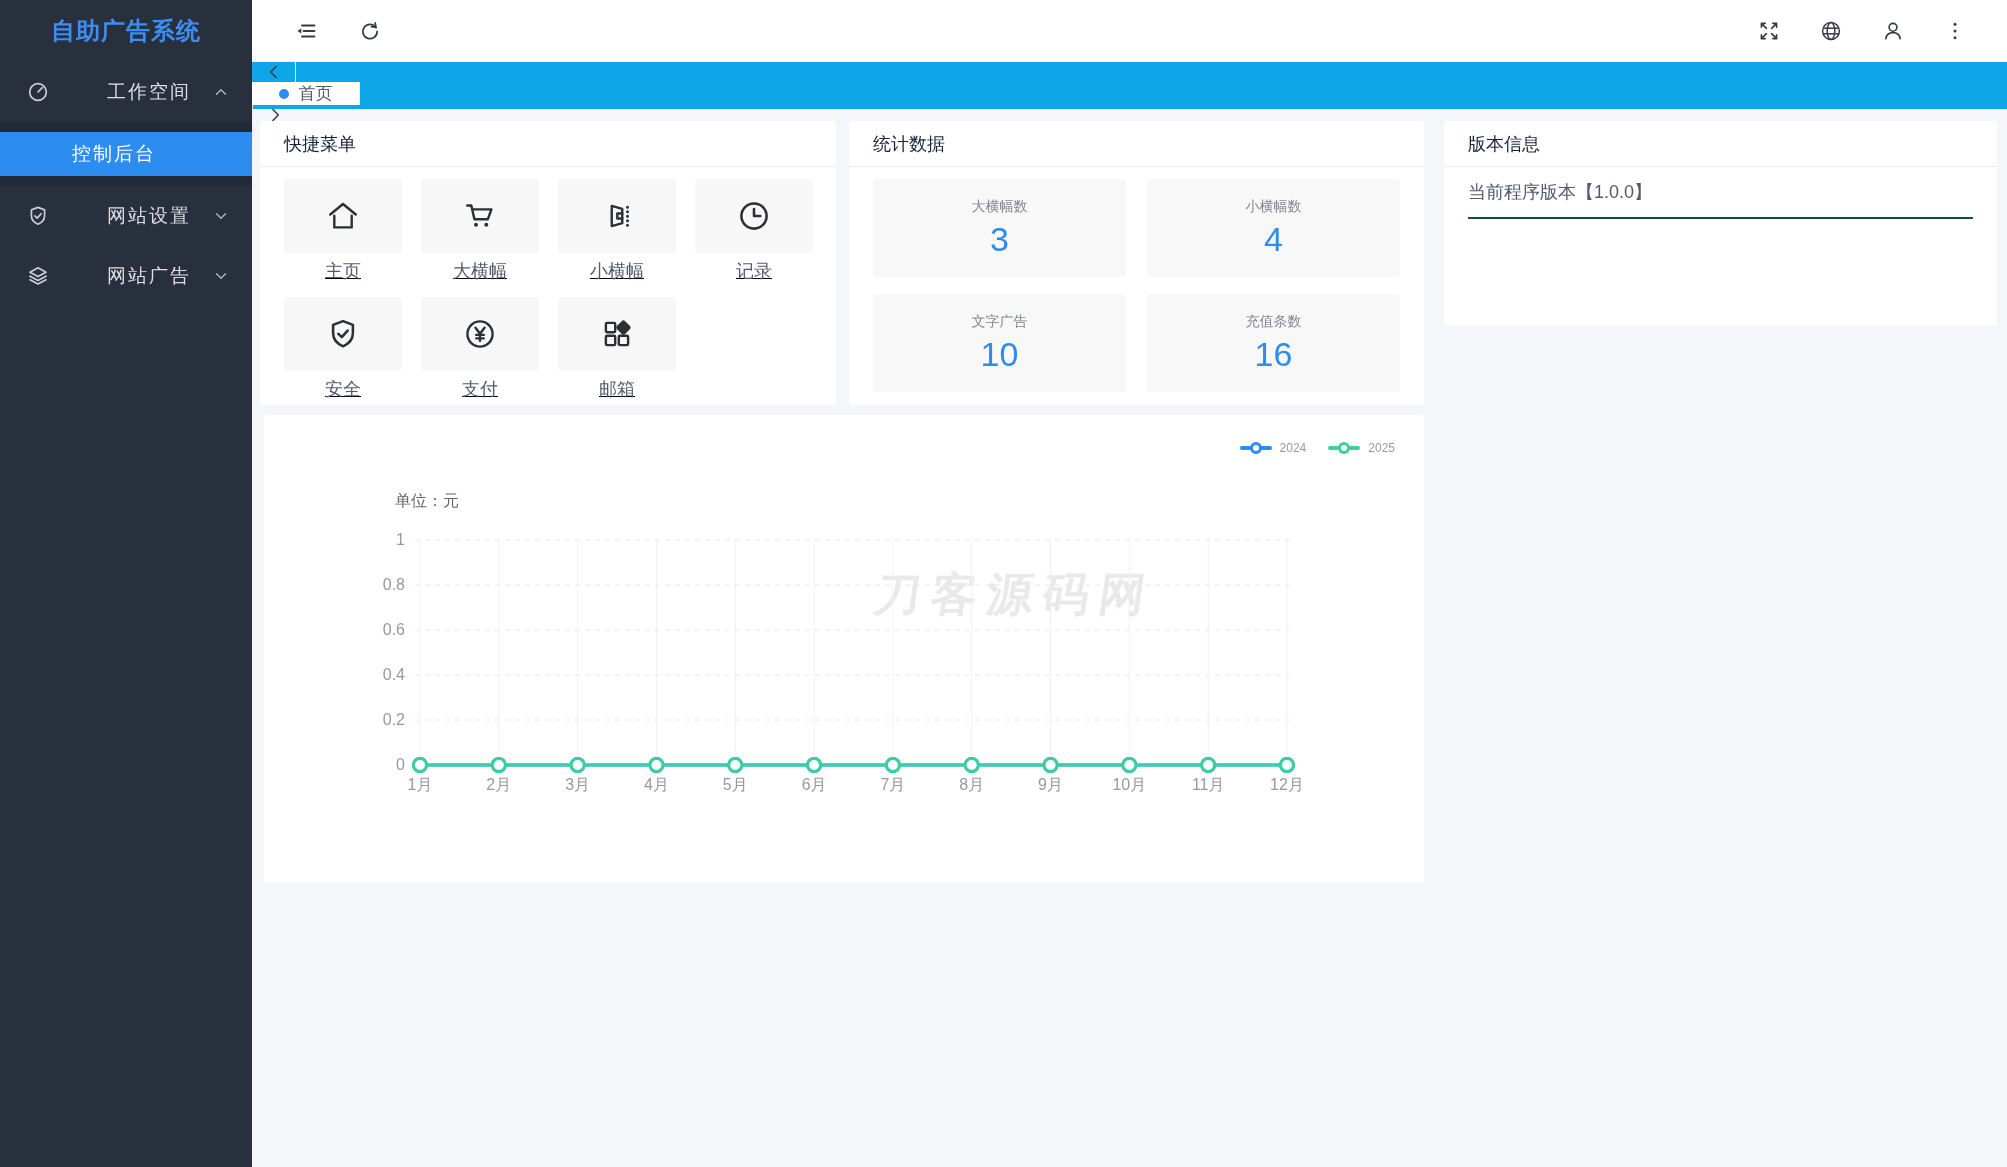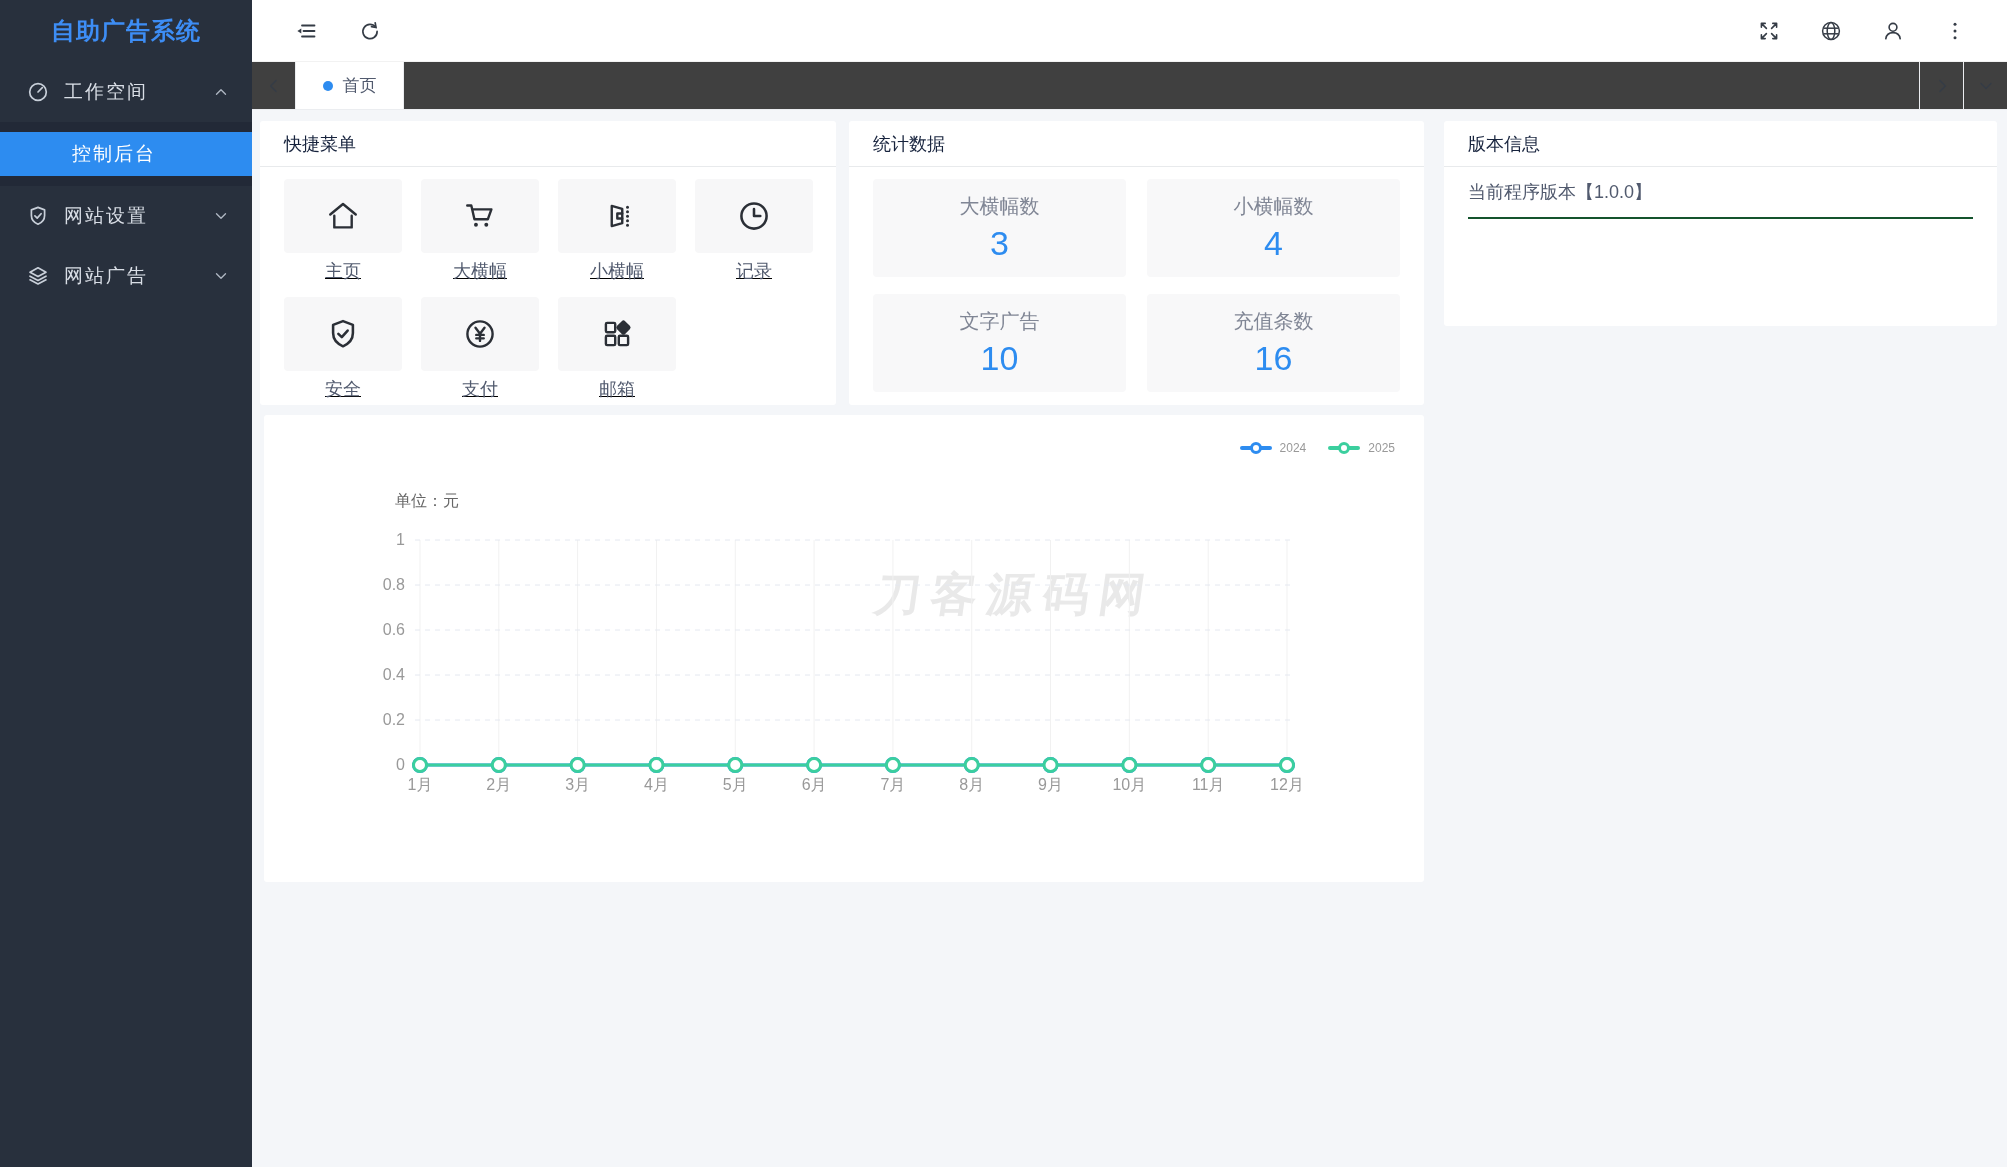--- a/index.html
+++ b/index.html
@@ -6,37 +6,37 @@
   body { font-family:"Liberation Sans", sans-serif; background:#fff; }
   .screen { position:relative; width:2007px; height:1167px; background:#f4f6f9; overflow:hidden; }
 
   
   .sidebar { position:absolute; left:0; top:0; width:252px; height:1167px; background:#28303d; z-index:5; }
   .logo { height:62px; display:flex; align-items:center; justify-content:center;
           font-size:24px; font-weight:bold; color:#3d8df5; letter-spacing:1px; }
   .menu-item { height:60px; display:flex; align-items:center; padding:0 22px 0 26px;
                color:#d9dee6; font-size:19px; cursor:pointer; }
   .menu-item .mi-icon { width:24px; height:24px; margin-right:14px; flex:0 0 auto; color:#c8cfd9; }
-  .menu-item .mi-label { flex:1; letter-spacing:2px; }
+  .menu-item .mi-label { flex:1; letter-spacing:2px;margin-left:43px; }
   .menu-item .mi-caret { width:18px; height:18px; color:#aeb6c2; }
   .submenu { background:#222937; padding:10px 0; }
   .submenu-item { height:44px; display:flex; align-items:center; padding-left:72px;
                   color:#d9dee6; font-size:19px; letter-spacing:2px; cursor:pointer; }
   .submenu-item.active { background:#2d8cf0; color:#ffffff; }
 
   
   .header { position:absolute; left:252px; top:0; width:1755px; height:62px; background:#fff;
             display:flex; align-items:center; border-bottom:1px solid #f2f2f2; }
   .h-icon { width:24px; height:24px; color:#353c46; cursor:pointer; }
   .header-left { display:flex; align-items:center; gap:40px; padding-left:42px; }
   .header-right { margin-left:auto; display:flex; align-items:center; gap:38px; padding-right:40px; }
 
   
-  .tabbar { position:absolute; left:252px; top:62px; width:1755px; height:48px; background:#404040;
-            border-bottom:1px solid #ebedf0; display:flex; align-items:stretch; }
+  .tabbar { position:absolute; left:252px; top:62px; width:1755px; height:48px; background:#0ea5e9;
+            border-bottom:1px solid #ebedf0; display:flex; align-items:stretch;flex-direction:column; }
   .tab-nav { width:44px; display:flex; align-items:center; justify-content:center;
              border-right:1px solid #ebedf0; color:#495060; cursor:pointer; }
   .tab-nav.right { border-right:none; border-left:1px solid #ebedf0; }
   .tab { width:108px; display:flex; align-items:center; justify-content:center; gap:10px;
          border-right:1px solid #ebedf0; font-size:17px; color:#515a6e; cursor:pointer; background:#fff; }
   .tab-dot { width:10px; height:10px; border-radius:50%; background:#2d8cf0; }
   .tab-spacer { flex:1; }
 
   
   .card { position:absolute; background:#fff; border-radius:3px; }
@@ -52,21 +52,21 @@
   .quick-cell { display:flex; flex-direction:column; align-items:center; }
   .quick-tile { width:118px; height:74px; background:#f7f7f8; border-radius:4px;
                 display:flex; align-items:center; justify-content:center; cursor:pointer; }
   .quick-tile svg { width:36px; height:36px; color:#2b2f36; }
   .quick-label { margin-top:6px; font-size:18px; color:#515a6e; }
 
   
   .stats-grid { display:grid; grid-template-columns:repeat(2,253px); gap:17px 21px; padding:12px 24px 0 24px; }
   .stat-box { height:98px; background:#f8f8f9; border-radius:4px; display:flex; flex-direction:column;
               align-items:center; justify-content:center; }
-  .stat-label { font-size:20px; color:#808695; }
+  .stat-label { font-size:14px; color:#808695; }
   .stat-value { font-size:34px; color:#2d8cf0; margin-top:4px; }
 
   
   .version-list { padding:0 24px; }
   .version-item { height:52px; display:flex; align-items:center; font-size:18px; color:#515a6e;
                   border-bottom:2px solid #14532d; }
 
   
   .chart-legend { position:absolute; top:26px; right:29px; display:flex; gap:22px; align-items:center; }
   .legend-item { display:flex; align-items:center; gap:8px; font-size:12px; color:#999; cursor:pointer; }

